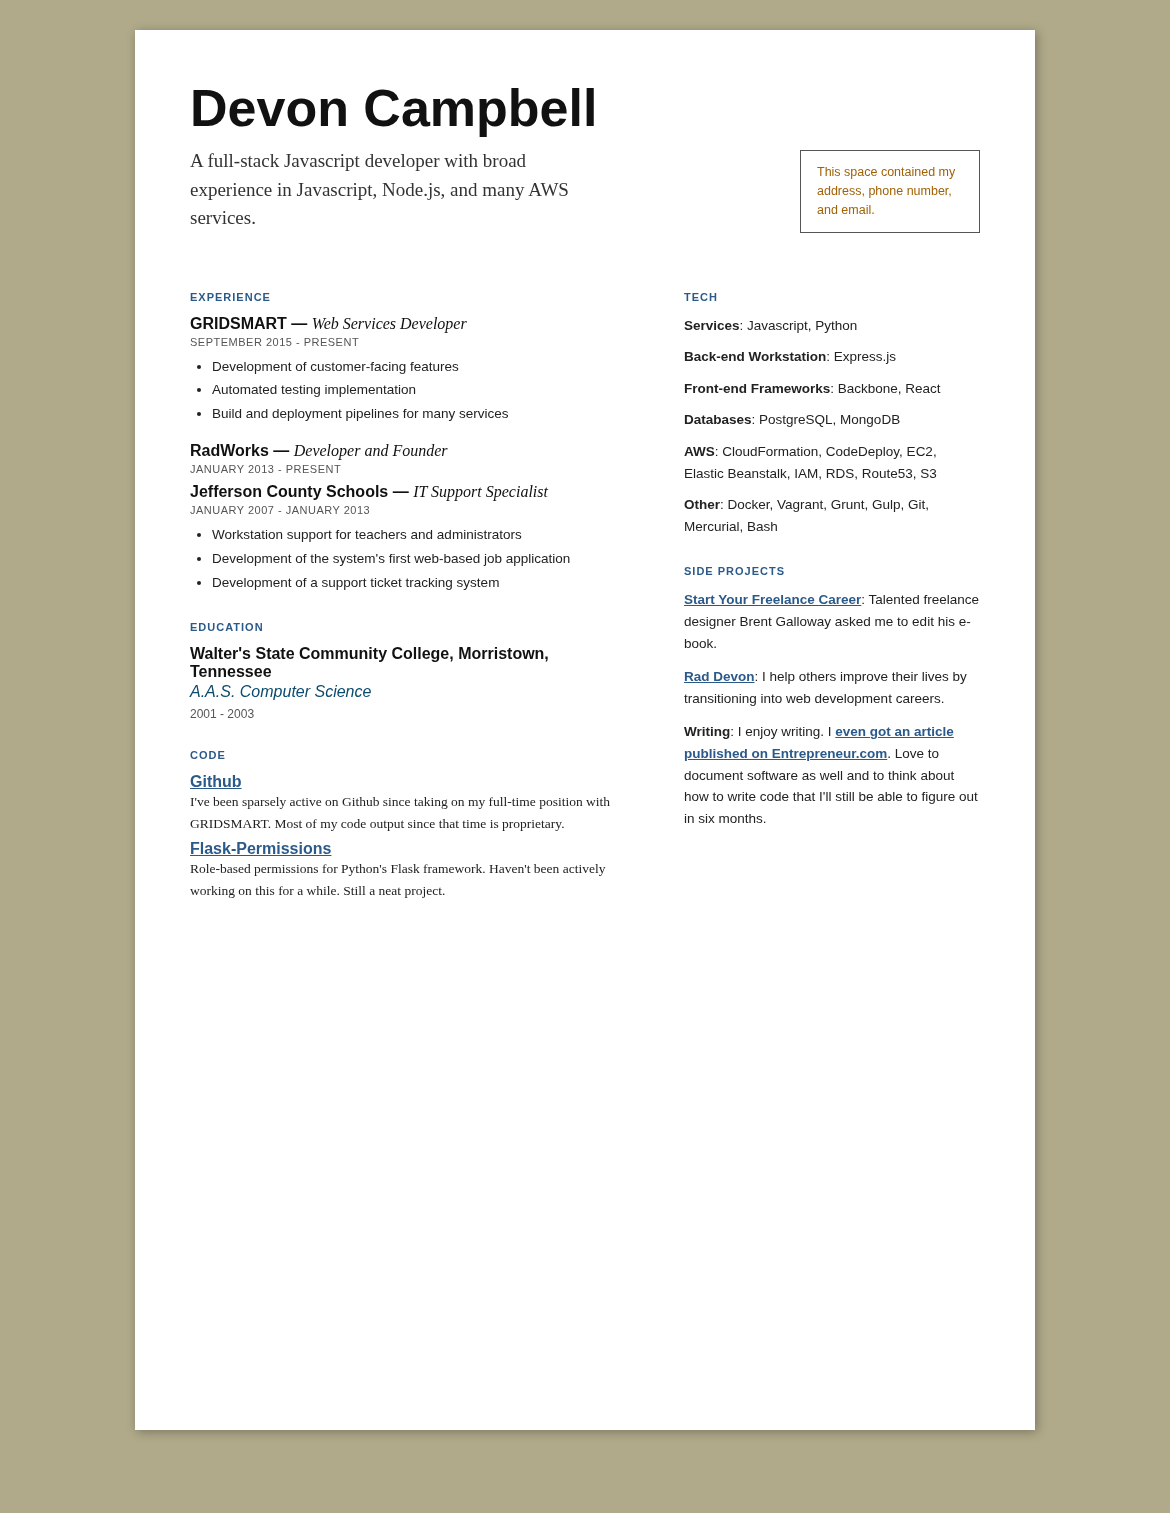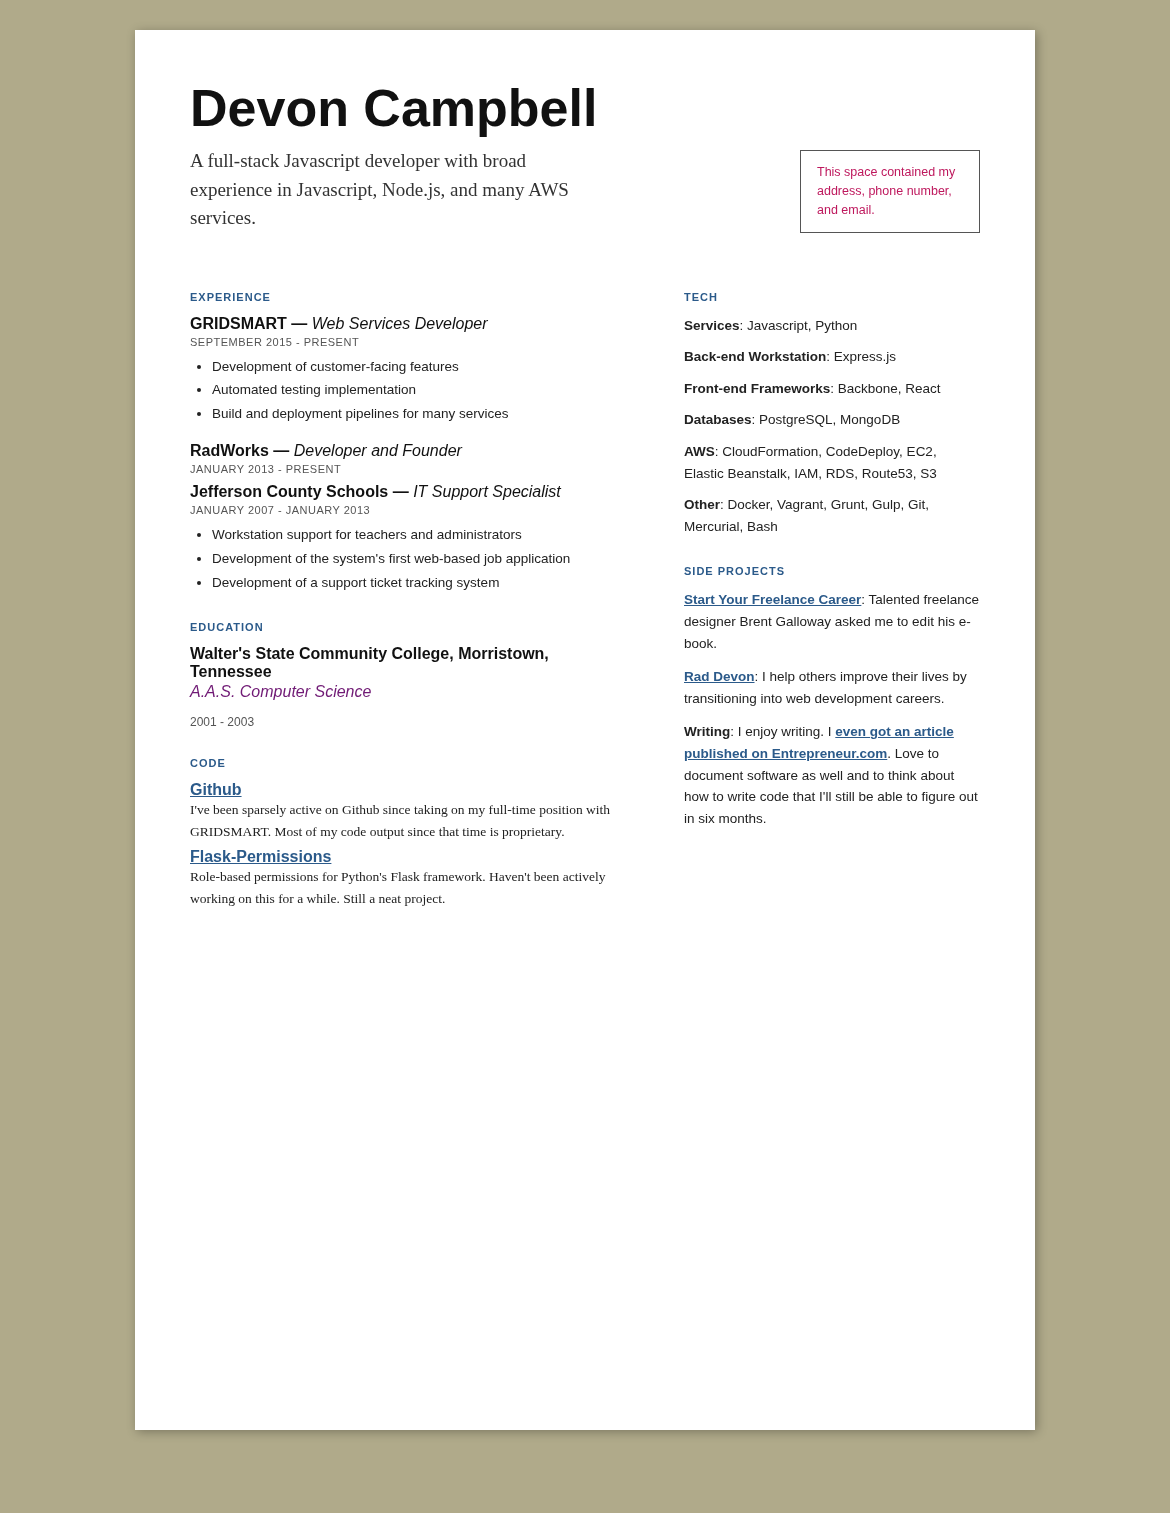--- a/index.html
+++ b/index.html
@@ -40,21 +40,21 @@
       font-size: 19px;
       color: #333;
       font-family: Liberation Serif, serif;
       line-height: 1.5;
       max-width: 420px;
     }
     .address-box {
       border: 1.5px solid #555;
       padding: 12px 16px;
       font-size: 12.5px;
-      color: #be185d;
+      color: #a16207;
       font-family: Arial, Helvetica, sans-serif;
       text-align: left;
       min-width: 160px;
       max-width: 180px;
       line-height: 1.5;
       margin-top: 5px;
     }
     
     .main-content {
       display: flex;
@@ -82,20 +82,21 @@
     .job-title {
       font-size: 16px;
       font-weight: 700;
       font-family: Arial, Helvetica, sans-serif;
       color: #111;
       margin-bottom: 3px;
     }
     .job-title em {
       font-weight: 400;
       font-style: italic;
+      font-family: Liberation Serif, serif;
     }
     .job-dates {
       font-size: 11px;
       color: #555;
       font-family: Arial, Helvetica, sans-serif;
       letter-spacing: 0.5px;
       margin-bottom: 8px;
     }
     .job-bullets {
       list-style: disc;
@@ -114,22 +115,22 @@
       font-size: 16px;
       font-weight: 700;
       font-family: Arial, Helvetica, sans-serif;
       color: #111;
       margin-bottom: 2px;
     }
     .edu-subtitle {
       font-size: 16px;
       font-style: italic;
       font-family: Arial, Helvetica, sans-serif;
-      color: #701a75;
-      margin-bottom: 14px;
+      color: #0c4a6e;
+      margin-bottom: 6px;
     }
     .edu-dates {
       font-size: 12px;
       color: #555;
       font-family: Arial, Helvetica, sans-serif;
     }
     
     .code-project-title {
       font-size: 16px;
       font-weight: 700;

